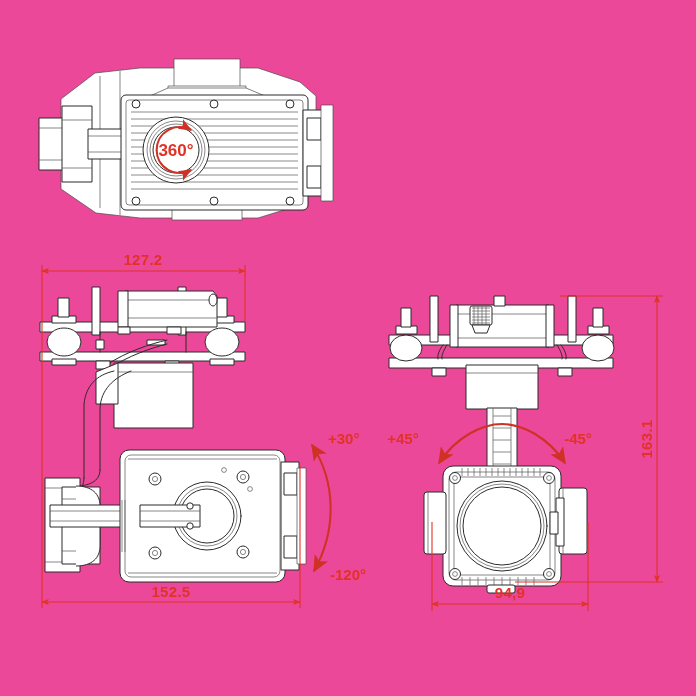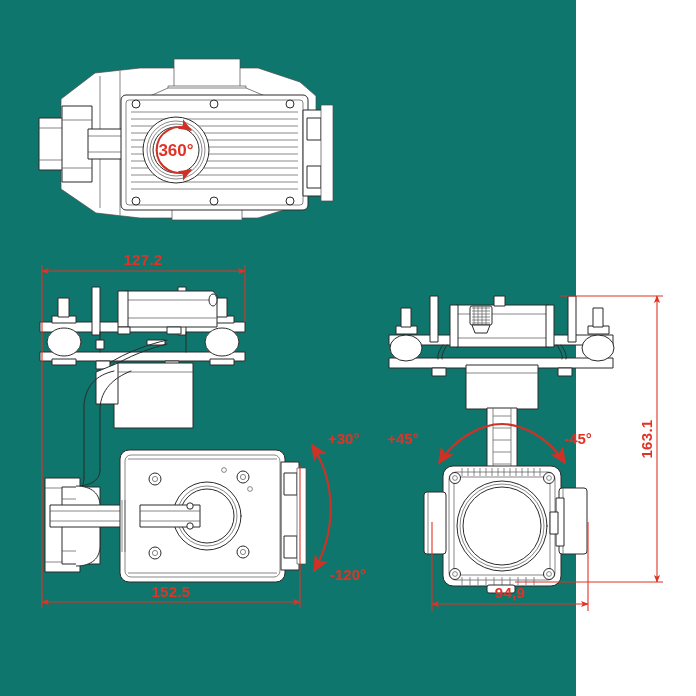--- a/index.html
+++ b/index.html
@@ -10,23 +10,23 @@
   body {
     width: 696px;
     height: 696px;
     font-family: "Liberation Sans", sans-serif;
     overflow: hidden;
     position: relative;
   }
   #sheet {
     position: absolute;
     left: 0; top: 0;
-    width: 576px;
+    width: 696px;
     height: 696px;
-    background: #0f766e;
+    background: #ec4899;
     text-decoration: underline;
   }
   svg#drawing {
     display: block;
     width: 696px;
     height: 696px;
   }
   .ln {
     fill: none;
     stroke: #2b2b2b;

